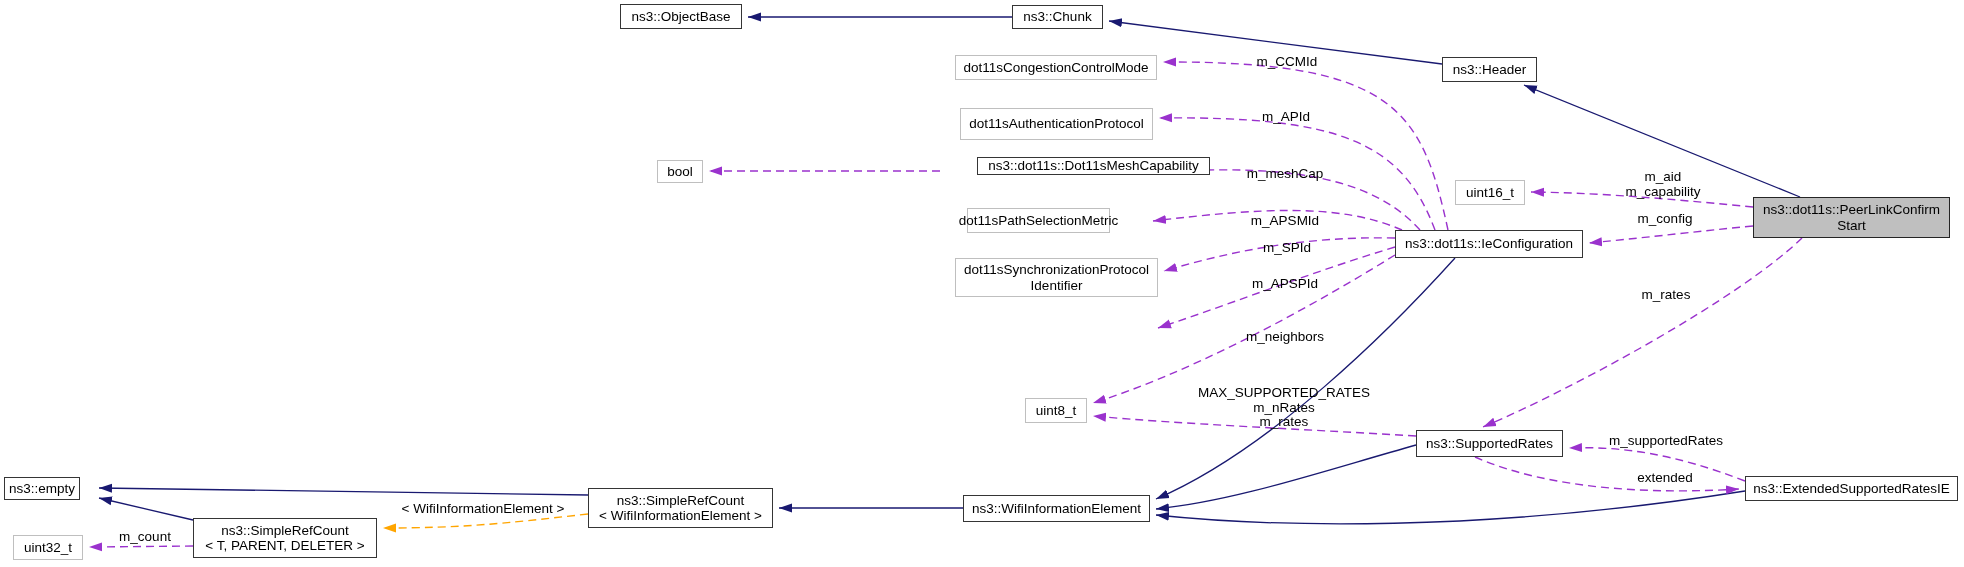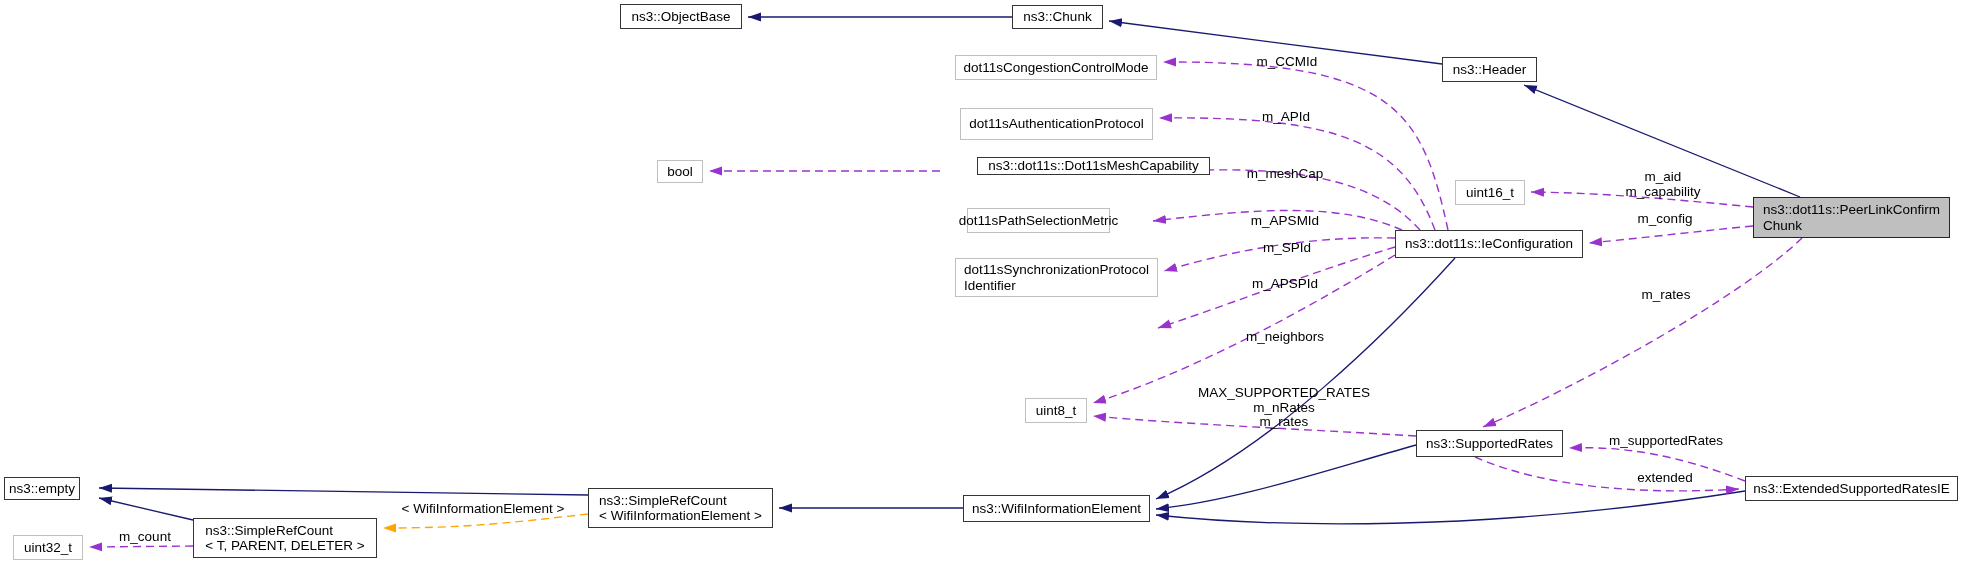--- a/index.html
+++ b/index.html
@@ -1,20 +1,20 @@
 <!DOCTYPE html>
 <html><head>
 <meta charset="utf-8">
 <style>
   html,body{margin:0;padding:0;background:#ffffff;}
   .canvas{position:relative;width:1964px;height:567px;background:#ffffff;overflow:hidden;
           font-family:"Liberation Sans", sans-serif;color:#000;}
   .edges{position:absolute;left:0;top:0;width:1964px;height:567px;}
   .node{position:absolute;box-sizing:border-box;background:#ffffff;border:1px solid #353535;
-        display:flex;align-items:center;justify-content:center;text-align:left;
+        display:flex;align-items:center;justify-content:center;text-align:center;
         font-size:13.5px;line-height:1.12;white-space:pre-line;padding:1px 3px;}
   .node.gray{border-color:#bfbfbf;}
   .node.highlight{background:#bfbfbf;border-color:#252525;}
   .elabel{position:absolute;transform:translate(-50%,-50%);font-size:13.5px;line-height:1.09;
           text-align:center;white-space:pre-line;}
 </style>
 </head>
 <body>
 
 <div class="canvas">
@@ -67,21 +67,21 @@
   <div class="node gray" style="left:955px;top:55px;width:202px;height:25px">dot11sCongestionControlMode</div>
   <div class="node gray" style="left:960px;top:108px;width:193px;height:32px">dot11sAuthenticationProtocol</div>
   <div class="node gray" style="left:657px;top:160px;width:46px;height:23px">bool</div>
   <div class="node" style="left:977px;top:157px;width:233px;height:18px">ns3::dot11s::Dot11sMeshCapability</div>
   <div class="node gray" style="left:967px;top:208px;width:143px;height:25px">dot11sPathSelectionMetric</div>
   <div class="node gray" style="left:955px;top:258px;width:203px;height:39px">dot11sSynchronizationProtocol
 Identifier</div>
   <div class="node gray" style="left:1455px;top:180px;width:70px;height:25px">uint16_t</div>
   <div class="node" style="left:1395px;top:230px;width:188px;height:28px">ns3::dot11s::IeConfiguration</div>
   <div class="node highlight" style="left:1753px;top:197px;width:197px;height:41px">ns3::dot11s::PeerLinkConfirm
-Chunk</div>
+Start</div>
   <div class="node gray" style="left:1025px;top:398px;width:62px;height:25px">uint8_t</div>
   <div class="node" style="left:1416px;top:430px;width:147px;height:27px">ns3::SupportedRates</div>
   <div class="node" style="left:1745px;top:476px;width:213px;height:25px">ns3::ExtendedSupportedRatesIE</div>
   <div class="node" style="left:4px;top:477px;width:76px;height:23px">ns3::empty</div>
   <div class="node gray" style="left:13px;top:535px;width:70px;height:25px">uint32_t</div>
   <div class="node" style="left:193px;top:518px;width:184px;height:40px">ns3::SimpleRefCount
 &lt; T, PARENT, DELETER &gt;</div>
   <div class="node" style="left:588px;top:488px;width:185px;height:40px">ns3::SimpleRefCount
 &lt; WifiInformationElement &gt;</div>
   <div class="node" style="left:963px;top:495px;width:187px;height:27px">ns3::WifiInformationElement</div>

